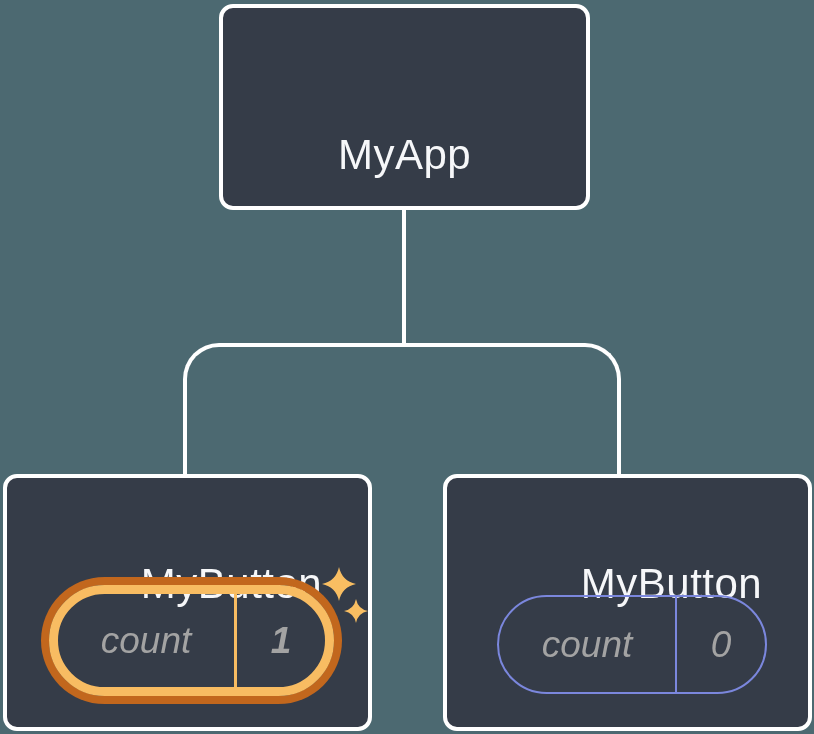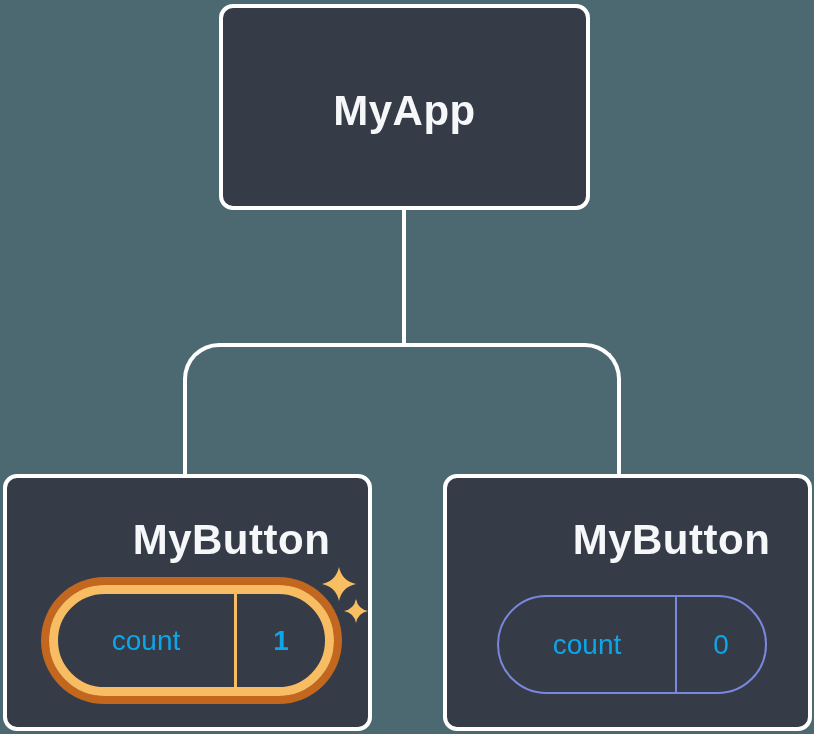--- a/index.html
+++ b/index.html
@@ -45,37 +45,39 @@
   .node-root  { left: 219px; top: 4px;   width: 371px; height: 206px; }
   .node-left  { left: 3px;   top: 474px; width: 369px; height: 257px; }
   .node-right { left: 443px; top: 474px; width: 369px; height: 257px; }
 
   .node-title {
     position: absolute;
     left: 0; width: 100%;
     text-align: center;
     color: #F6F7F9;
     font-size: 42px;
-    font-weight: 700;
+    font-weight: 400;
     line-height: 44px;
     letter-spacing: 0.5px;
+    margin-top: 44px;
   }
   .node-root  .node-title { top: 81px; }
   .node-left  .node-title,
   .node-right .node-title { top: 40px; padding-left: 44px; }
 
   
   .pill {
     position: absolute;
     display: flex;
     align-items: stretch;
     border-radius: 999px;
     box-sizing: border-box;
-    color: #0ea5e9;
-    font-size: 28px;
+    color: #a3a3a3;
+    font-size: 37px;
+    font-style: italic;
   }
   .pill-plain {
     left: 50px; top: 117px;
     width: 270px; height: 99px;
     border: 2px solid #7B87DD;
   }
   .pill-highlight {
     left: 42px; top: 107px;
     width: 285px; height: 111px;
     border: 9px solid #F8BC62;

